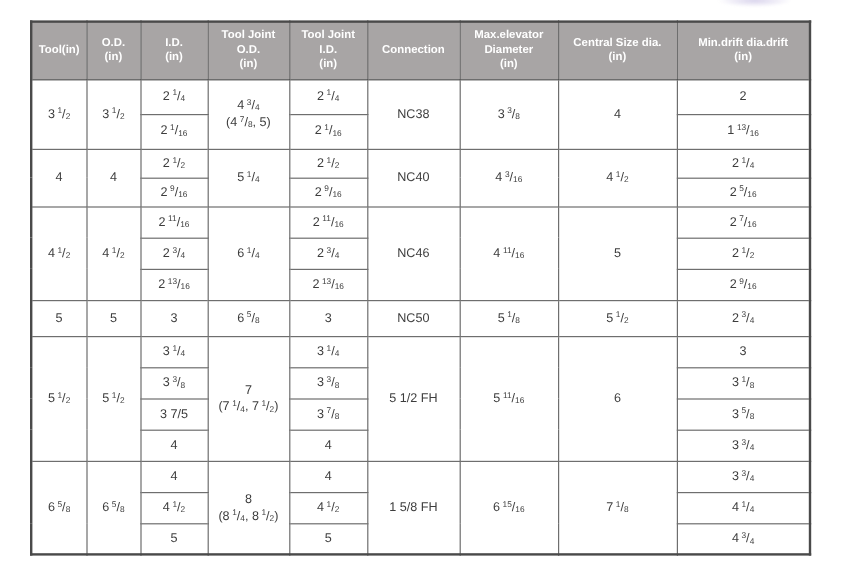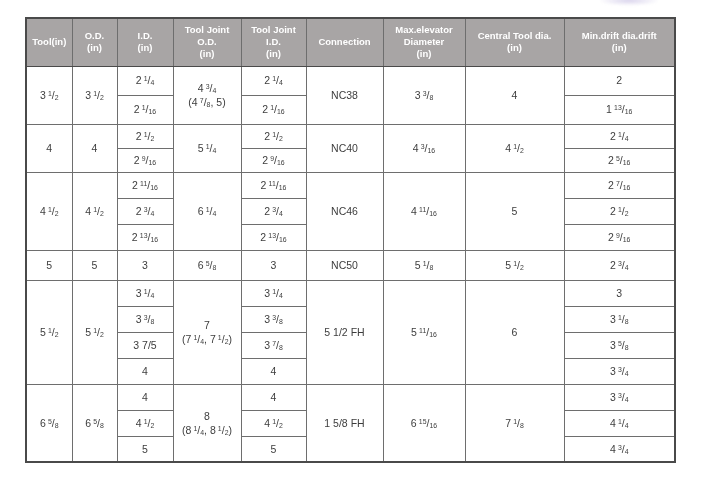--- a/index.html
+++ b/index.html
@@ -95,21 +95,21 @@
         <th>Tool Joint
 O.D.
 (in)</th>
         <th>Tool Joint
 I.D.
 (in)</th>
         <th>Connection</th>
         <th>Max.elevator
 Diameter
 (in)</th>
-        <th>Central Tool dia.
+        <th>Central Size dia.
 (in)</th>
         <th>Min.drift dia.drift
 (in)</th>
       </tr>
     </thead>
     <tbody id="spec-body">
         <tr style="height:29px">
           <td rowspan="2">3 <sup>1</sup>/<sub>2</sub></td>
           <td rowspan="2">3 <sup>1</sup>/<sub>2</sub></td>
           <td>2 <sup>1</sup>/<sub>4</sub></td>

